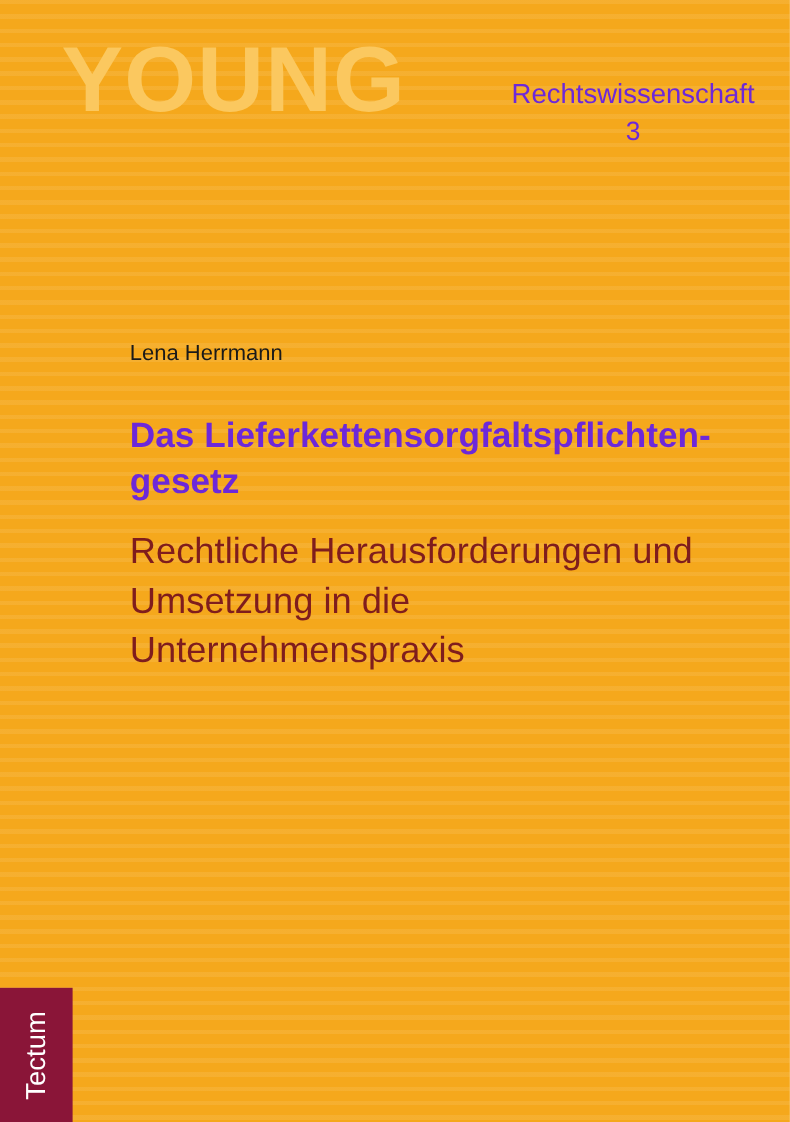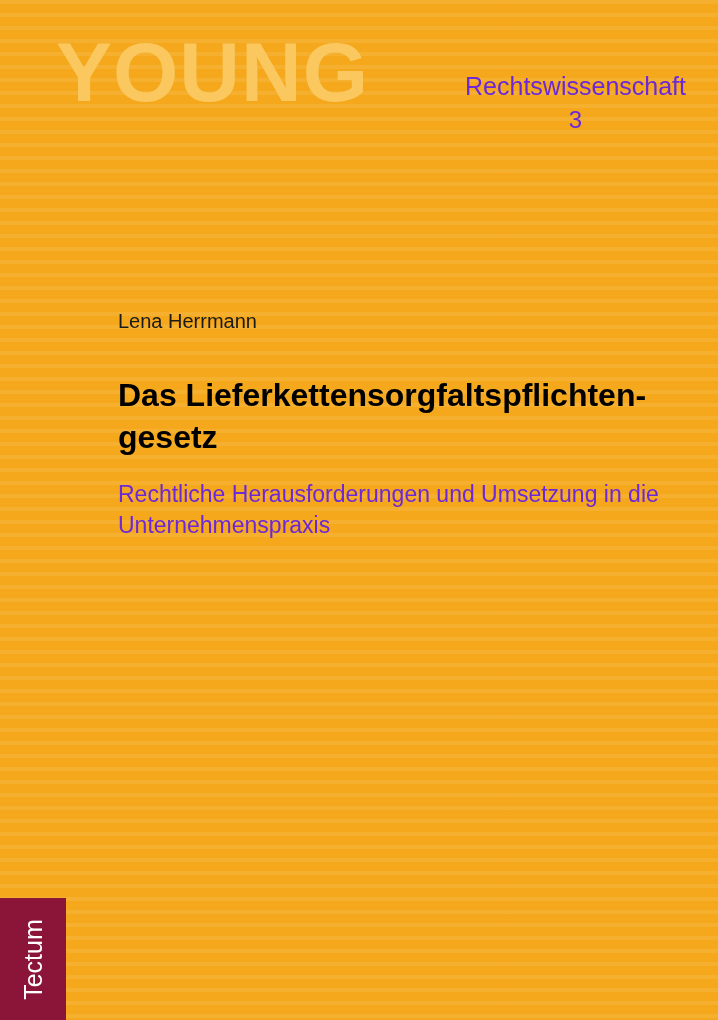--- a/index.html
+++ b/index.html
@@ -65,30 +65,30 @@
     font-size: 20px;
     color: #1a1a1a;
   }
   .title {
     position: absolute;
     left: 118px;
     top: 374px;
     width: 580px;
     font-size: 32px;
     font-weight: bold;
-    color: #000000;
+    color: #6d28d9;
     line-height: 1.32;
   }
   .subtitle {
     position: absolute;
     left: 118px;
     top: 479px;
     width: 560px;
-    font-size: 23px;
-    color: #6d28d9;
+    font-size: 33px;
+    color: #7f1d1d;
     line-height: 1.36;
   }
   .publisher-bar {
     position: absolute;
     left: 0;
     bottom: 0;
     width: 66px;
     height: 122px;
     background: #8a1538;
   }

